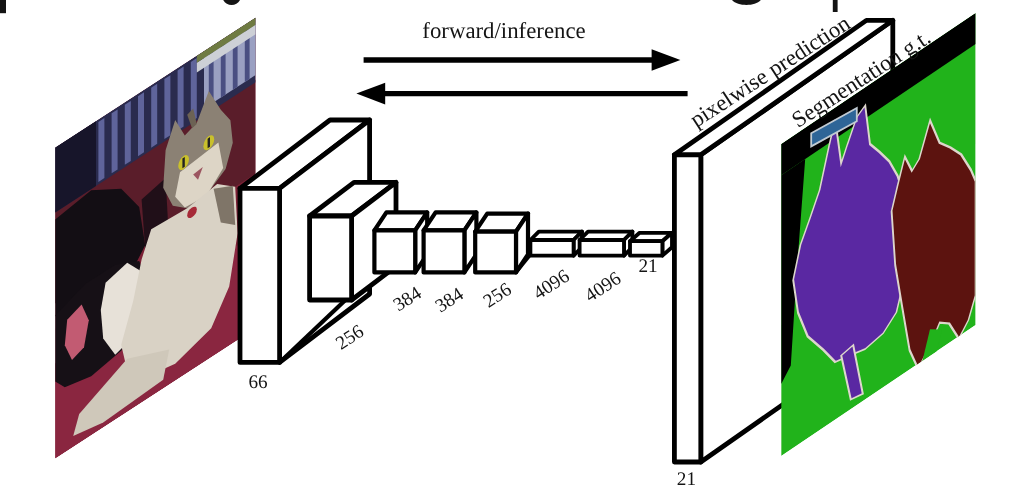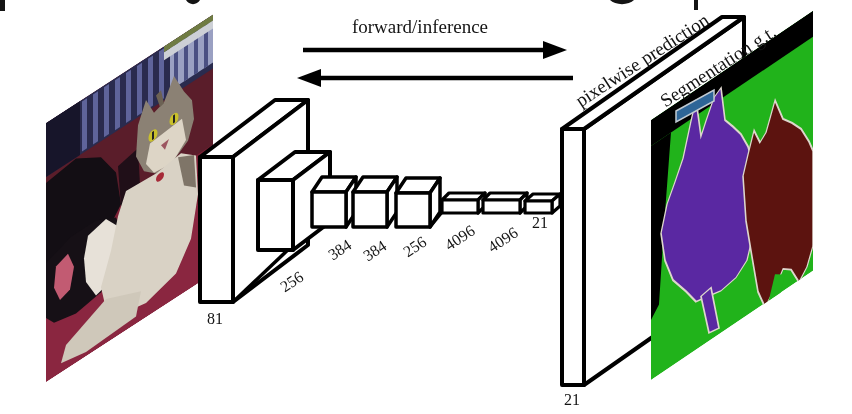--- a/index.html
+++ b/index.html
@@ -160,21 +160,21 @@
   <g stroke="#000" fill="#000">
     <line x1="320" y1="78" x2="573" y2="78" stroke-width="4.5"></line>
     <polygon points="297,78 321,69 321,87" stroke="none"></polygon>
   </g>
 </svg>
 
 <div class="lbl big" style="left:420px;top:26px">forward/inference</div>
 <div class="lbl big rot" style="left:642px;top:60px">pixelwise prediction</div>
 <div class="lbl big rot" style="left:718px;top:66px">Segmentation g.t.</div>
 
-<div class="lbl num" style="left:215px;top:319px">81</div>
+<div class="lbl num" style="left:215px;top:319px">66</div>
 <div class="lbl num rot" style="left:292px;top:282px">256</div>
 <div class="lbl num rot" style="left:340px;top:250px">384</div>
 <div class="lbl num rot" style="left:375px;top:251px">384</div>
 <div class="lbl num rot" style="left:415px;top:247px">256</div>
 <div class="lbl num rot" style="left:460px;top:238px">4096</div>
 <div class="lbl num rot" style="left:503px;top:240px">4096</div>
 <div class="lbl num" style="left:540px;top:223px">21</div>
 <div class="lbl num" style="left:572px;top:400px">21</div>
 
 </div>

